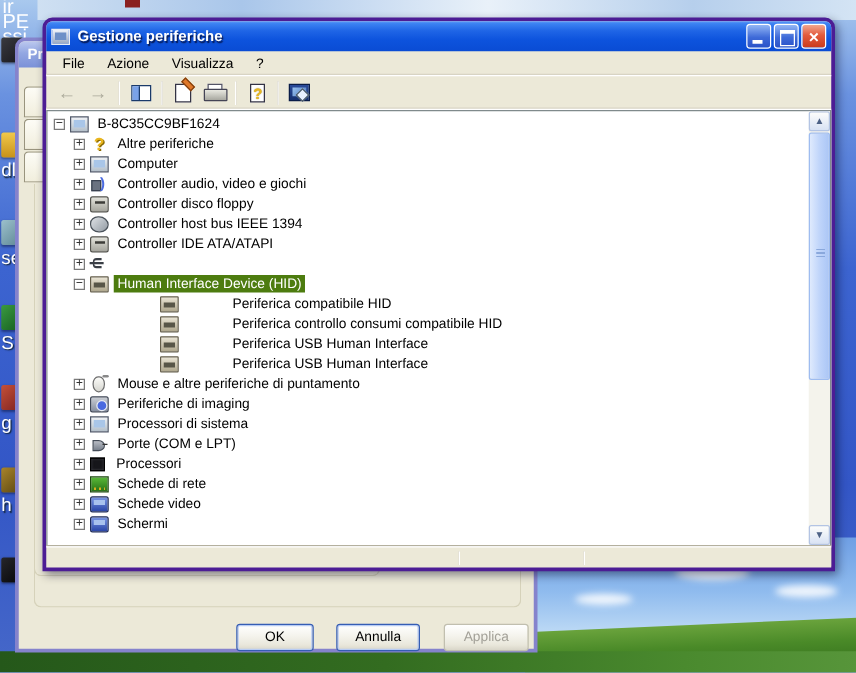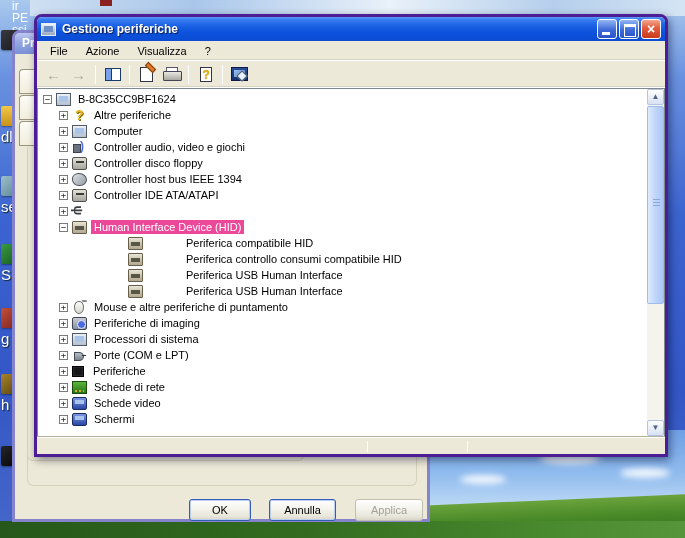--- a/index.html
+++ b/index.html
@@ -5,21 +5,21 @@
   * { margin:0; padding:0; box-sizing:border-box; }
   html,body { width:685px; height:538px; overflow:hidden; font-family:"Liberation Sans", sans-serif; }
   body { position:relative; background:#3a68c8; }
 
   
   #desktop-base { position:absolute; inset:0;
     background:linear-gradient(180deg,#a9c9ee 0%,#6a92e0 14%,#3c64d0 40%,#3356c6 72%,#4668c9 100%); }
   #sky-top { position:absolute; left:30px; top:0; right:0; height:16px;
     background:linear-gradient(90deg,#cfe0f2,#a9c6ea 25%,#e9f1f9 55%,#b6cfec 80%,#d4e4f4); }
   #sky-blob { position:absolute; left:100px; top:0; width:12px; height:6px; background:#8a2020; }
-  #desk-topleft { position:absolute; left:0; top:0; width:34px; height:20px; color:#fff; font-size:12px; line-height:12px; padding-left:12px; }
+  #desk-topleft { position:absolute; left:0; top:0; width:34px; height:20px; color:#fff; font-size:16px; line-height:12px; padding-left:2px; }
   .desk-icon { position:absolute; left:1px; width:18px; height:20px; border-radius:2px; box-shadow:0 1px 2px rgba(0,0,20,.4); }
   .desk-icon .dlabel { position:absolute; top:22px; left:0; color:#fff; font-size:15px; white-space:nowrap; text-shadow:1px 1px 1px #123; }
 
   #bliss { position:absolute; left:420px; top:430px; width:265px; height:108px; overflow:hidden;
     background:linear-gradient(180deg,#6f9fe4 0%,#8fbbee 40%,#bcd9f5 70%,#d8ebfa 100%); }
   #bliss .cloud { position:absolute; background:#fff; border-radius:50%; filter:blur(3px); opacity:.85; }
   #bliss .hill { position:absolute; left:-20px; right:-20px; bottom:-6px; height:44px;
     background:linear-gradient(180deg,#6aa33c 0%,#4a8a28 40%,#2f6a1a 100%); transform:rotate(-2.5deg); }
   #grass { position:absolute; left:0; top:521px; width:685px; height:17px;
     background:linear-gradient(90deg,#25581a,#336c20 45%,#4a8a2e 80%,#57953a); }
@@ -77,21 +77,21 @@
   .ic-scan::after { content:""; position:absolute; right:1px; bottom:0; width:6px; height:6px; background:#e8f0ff; border:1px solid #456; transform:rotate(45deg); }
 
   .client { flex:1 1 auto; margin:0; background:#fff; border:1px solid #808a8c; position:relative; overflow:hidden; }
   .tree { position:absolute; left:1px; top:2px; right:18px; bottom:1px; font-size:11px; }
   .row { height:16px; display:flex; align-items:center; white-space:nowrap; }
   .lv0 { padding-left:4px; } .lv1 { padding-left:20px; } .lv2 { padding-left:40px;gap:36px; }
   .twisty { width:9px; height:9px; flex:0 0 9px; border:1px solid #7a7a7a; background:#fff; font-family:"DejaVu Sans Mono", monospace;
     font-size:9px; line-height:7px; text-align:center; color:#333; margin-right:4px; }
   .twisty:empty { visibility:hidden; }
   .lbl { padding:1px 3px; color:#000; }
-  .sel .lbl { background:#ec4899; color:#fff; }
+  .sel .lbl { background:#4d7c0f; color:#fff; }
 
   .ic { width:15px; height:13px; flex:0 0 15px; margin-right:4px; position:relative; }
   .ic-computer { background:linear-gradient(180deg,#eef1f5,#b4c0ca); border:1px solid #50596a; }
   .ic-computer::before { content:""; position:absolute; left:2px; top:2px; right:2px; bottom:3px; background:#a9c6e8; }
   .ic-question::before { content:"?"; position:absolute; left:3px; top:-2px; font-size:14px; font-weight:bold; color:#eab61e; text-shadow:1px 1px 0 #8a6a00; }
   .ic-audio::before { content:""; position:absolute; left:1px; top:3px; width:6px; height:7px; background:#6a7280; border:1px solid #3a4250; }
   .ic-audio::after { content:")"; position:absolute; left:8px; top:-2px; color:#4a6ae0; font-weight:bold; font-size:12px; }
   .ic-drive { background:linear-gradient(180deg,#e2e2da,#a6a69e); border:1px solid #50504a; border-radius:2px; }
   .ic-drive::before { content:""; position:absolute; left:3px; top:3px; width:8px; height:2px; background:#3c3c38; }
   .ic-1394 { background:linear-gradient(135deg,#dde1e5,#949ca4); border:1px solid #4a525a; border-radius:45% 55% 50% 50%; }
@@ -308,21 +308,21 @@
           <span class="lbl">Processori di sistema</span>
         </div>
       <div class="row lv1">
           <span class="twisty">+</span>
           <span class="ic ic-ports"></span>
           <span class="lbl">Porte (COM e LPT)</span>
         </div>
       <div class="row lv1">
           <span class="twisty">+</span>
           <span class="ic ic-processor"></span>
-          <span class="lbl">Periferiche</span>
+          <span class="lbl">Processori</span>
         </div>
       <div class="row lv1">
           <span class="twisty">+</span>
           <span class="ic ic-network"></span>
           <span class="lbl">Schede di rete</span>
         </div>
       <div class="row lv1">
           <span class="twisty">+</span>
           <span class="ic ic-video"></span>
           <span class="lbl">Schede video</span>

